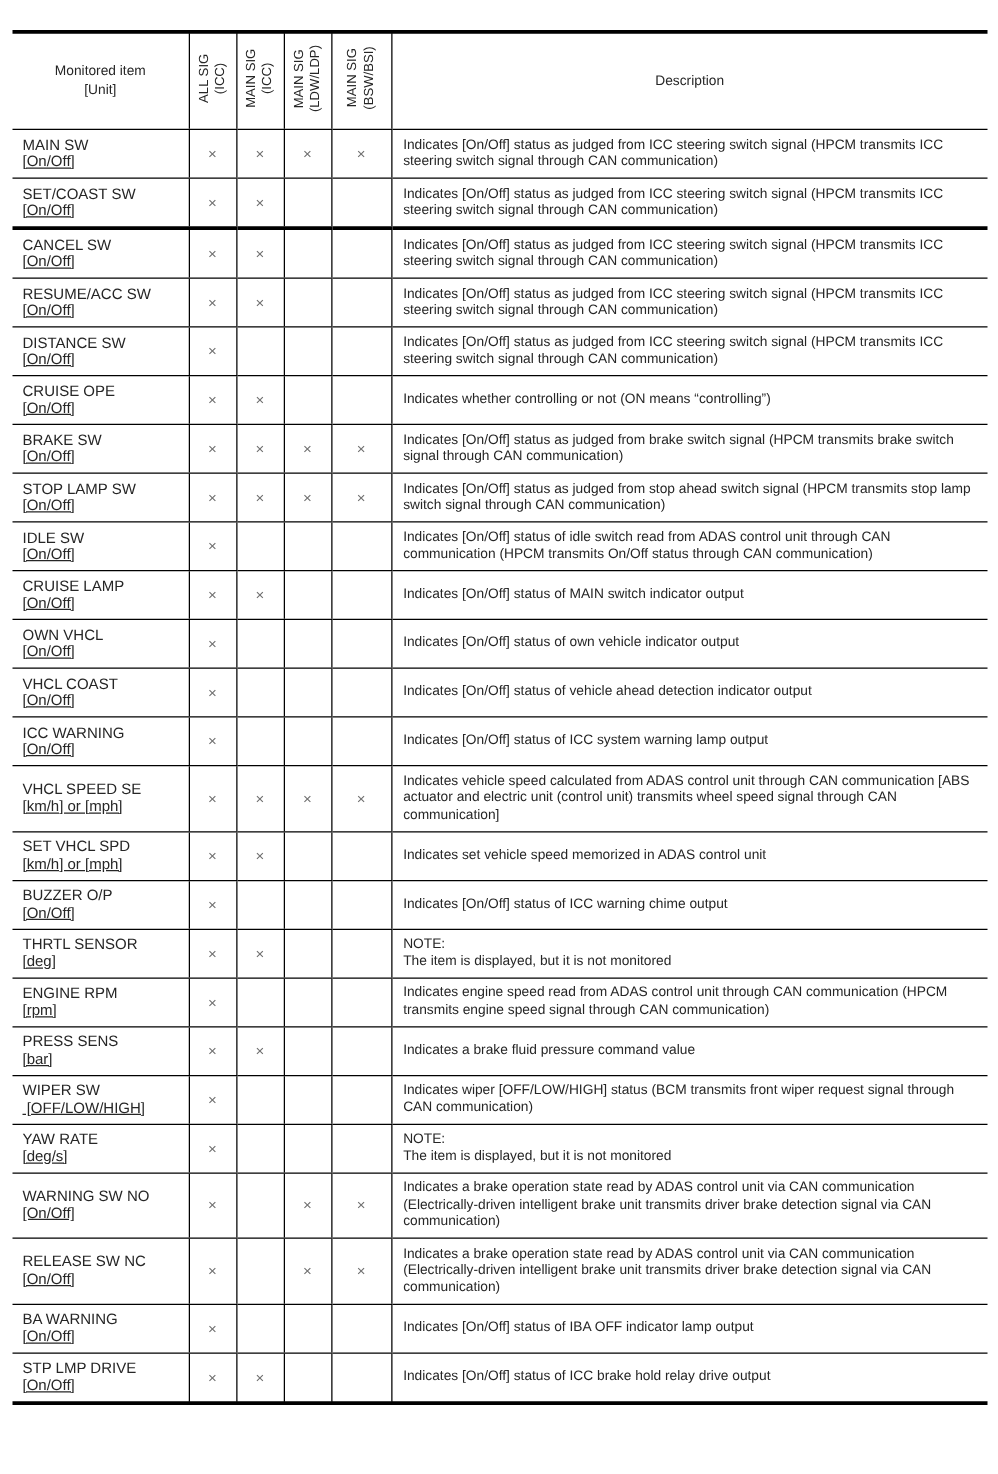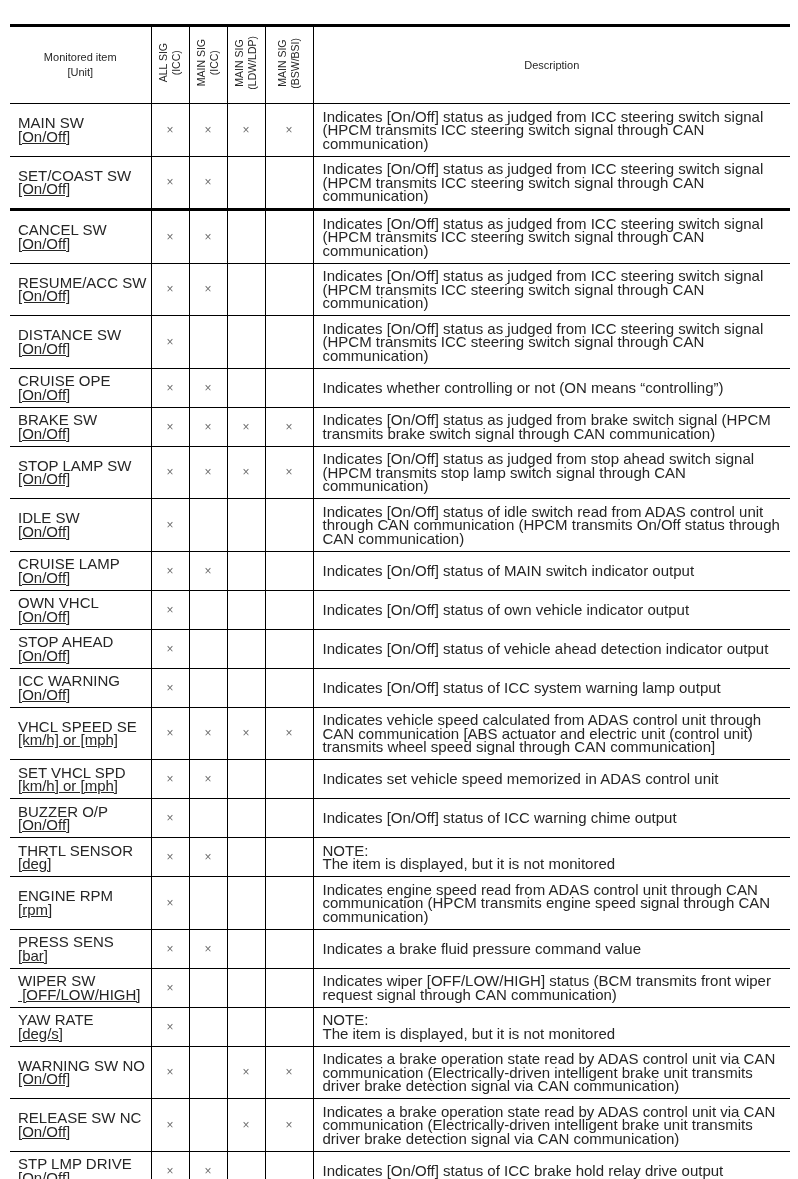--- a/index.html
+++ b/index.html
@@ -44,33 +44,33 @@
     display: inline-block;
     writing-mode: vertical-rl;
     transform: rotate(180deg);
     font-size: 10.5px;
     line-height: 13px;
     white-space: nowrap;
   }
   .vtext div { text-align: center; }
   td.c-item {
     padding: 5.5px 4px 5.5px 8px;
-    font-size: 15px;
+    font-size: 12px;
     line-height: 13.5px;
   }
   td.c-item .unit { white-space: pre; text-decoration: underline; }
   td.c-sig {
     text-align: center;
     color: #6f6f6f;
     font-size: 12px;
     line-height: 12px;
   }
   td.c-desc {
     padding: 5.5px 6px 5.5px 9px;
-    font-size: 15px;
+    font-size: 11px;
     line-height: 13.5px;
   }
   td.c-desc .note-label { font-weight: normal; }
   tr.thick-after td { border-bottom-width: 3px; }
 </style>
 </head>
 <body>
 
 <div class="page">
   <table class="data-table">
@@ -232,21 +232,21 @@
             <div class="unit">[On/Off]</div>
           </td>
           <td class="c-sig">×</td>
           <td class="c-sig"></td>
           <td class="c-sig"></td>
           <td class="c-sig"></td>
           <td class="c-desc">Indicates [On/Off] status of own vehicle indicator output</td>
         </tr>
         <tr>
           <td class="c-item">
-            <div>STOP AHEAD</div>
+            <div>VHCL COAST</div>
             <div class="unit">[On/Off]</div>
           </td>
           <td class="c-sig">×</td>
           <td class="c-sig"></td>
           <td class="c-sig"></td>
           <td class="c-sig"></td>
           <td class="c-desc">Indicates [On/Off] status of vehicle ahead detection indicator output</td>
         </tr>
         <tr>
           <td class="c-item">
@@ -367,20 +367,31 @@
         <tr>
           <td class="c-item">
             <div>RELEASE SW NC</div>
             <div class="unit">[On/Off]</div>
           </td>
           <td class="c-sig">×</td>
           <td class="c-sig"></td>
           <td class="c-sig">×</td>
           <td class="c-sig">×</td>
           <td class="c-desc">Indicates a brake operation state read by ADAS control unit via CAN communication (Electrically-driven intelligent brake unit transmits driver brake detection signal via CAN communication)</td>
+        </tr>
+        <tr>
+          <td class="c-item">
+            <div>BA WARNING</div>
+            <div class="unit">[On/Off]</div>
+          </td>
+          <td class="c-sig">×</td>
+          <td class="c-sig"></td>
+          <td class="c-sig"></td>
+          <td class="c-sig"></td>
+          <td class="c-desc">Indicates [On/Off] status of IBA OFF indicator lamp output</td>
         </tr>
         <tr>
           <td class="c-item">
             <div>STP LMP DRIVE</div>
             <div class="unit">[On/Off]</div>
           </td>
           <td class="c-sig">×</td>
           <td class="c-sig">×</td>
           <td class="c-sig"></td>
           <td class="c-sig"></td>

